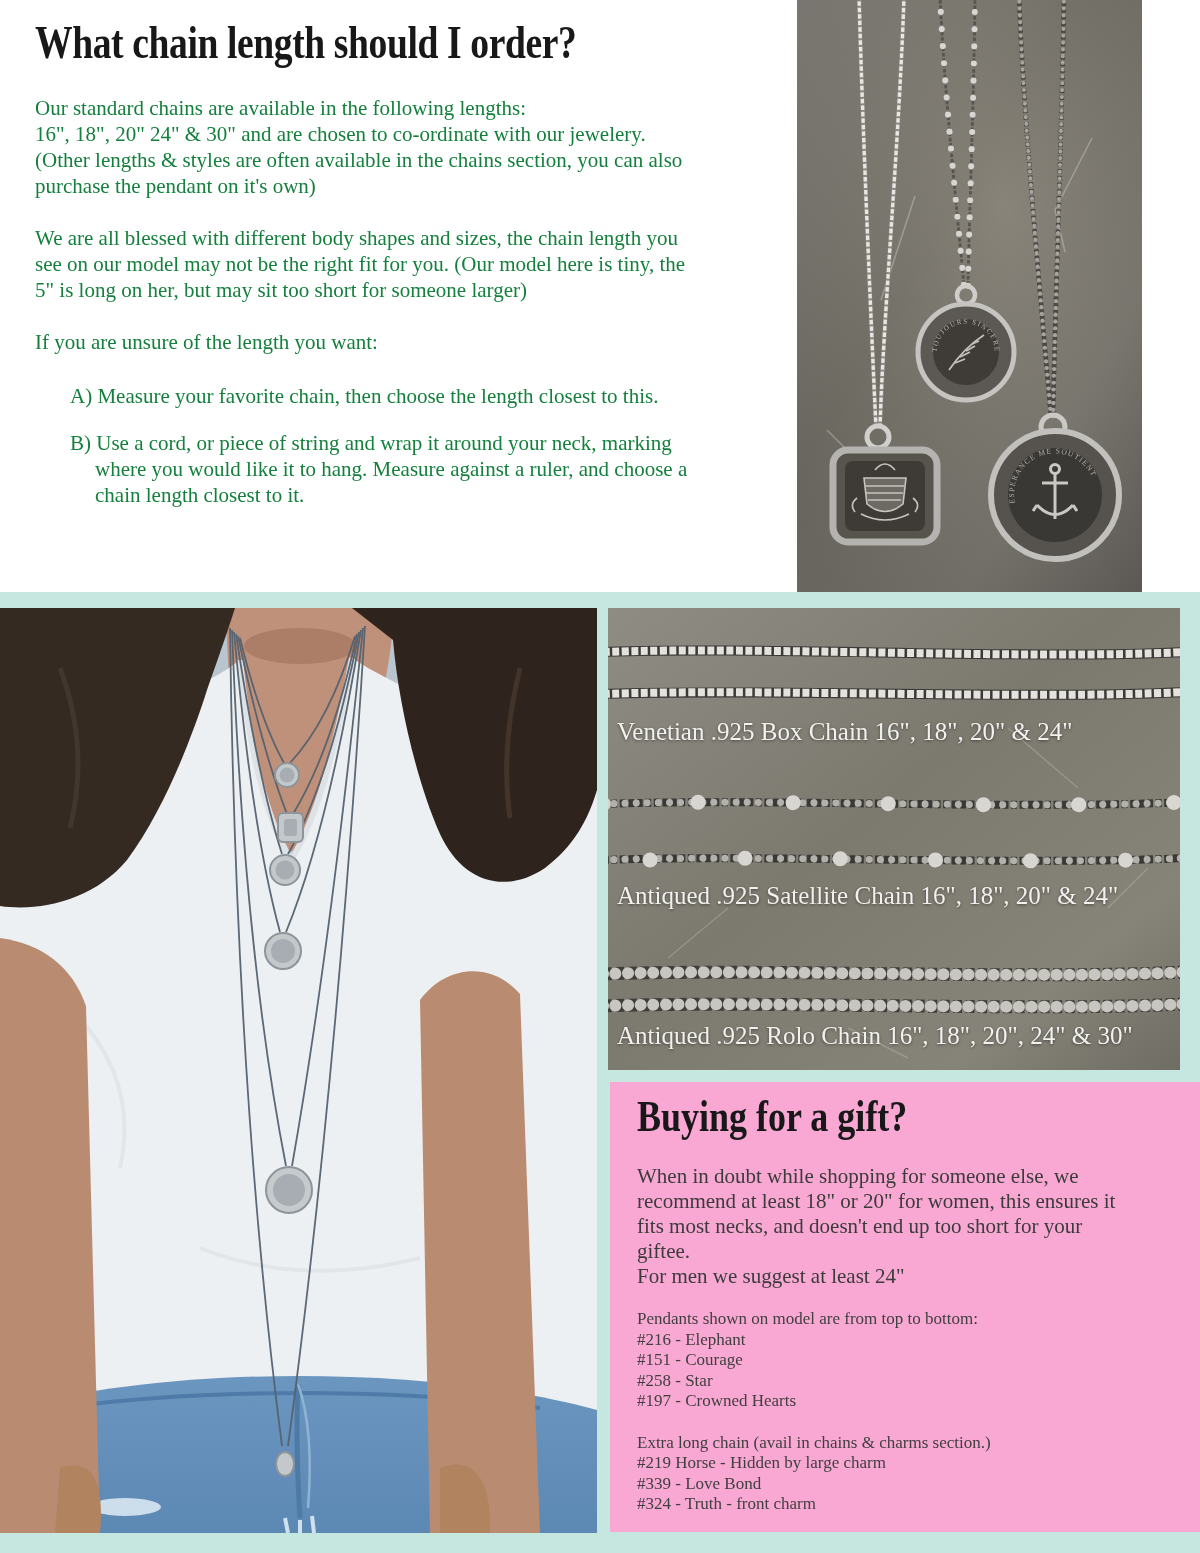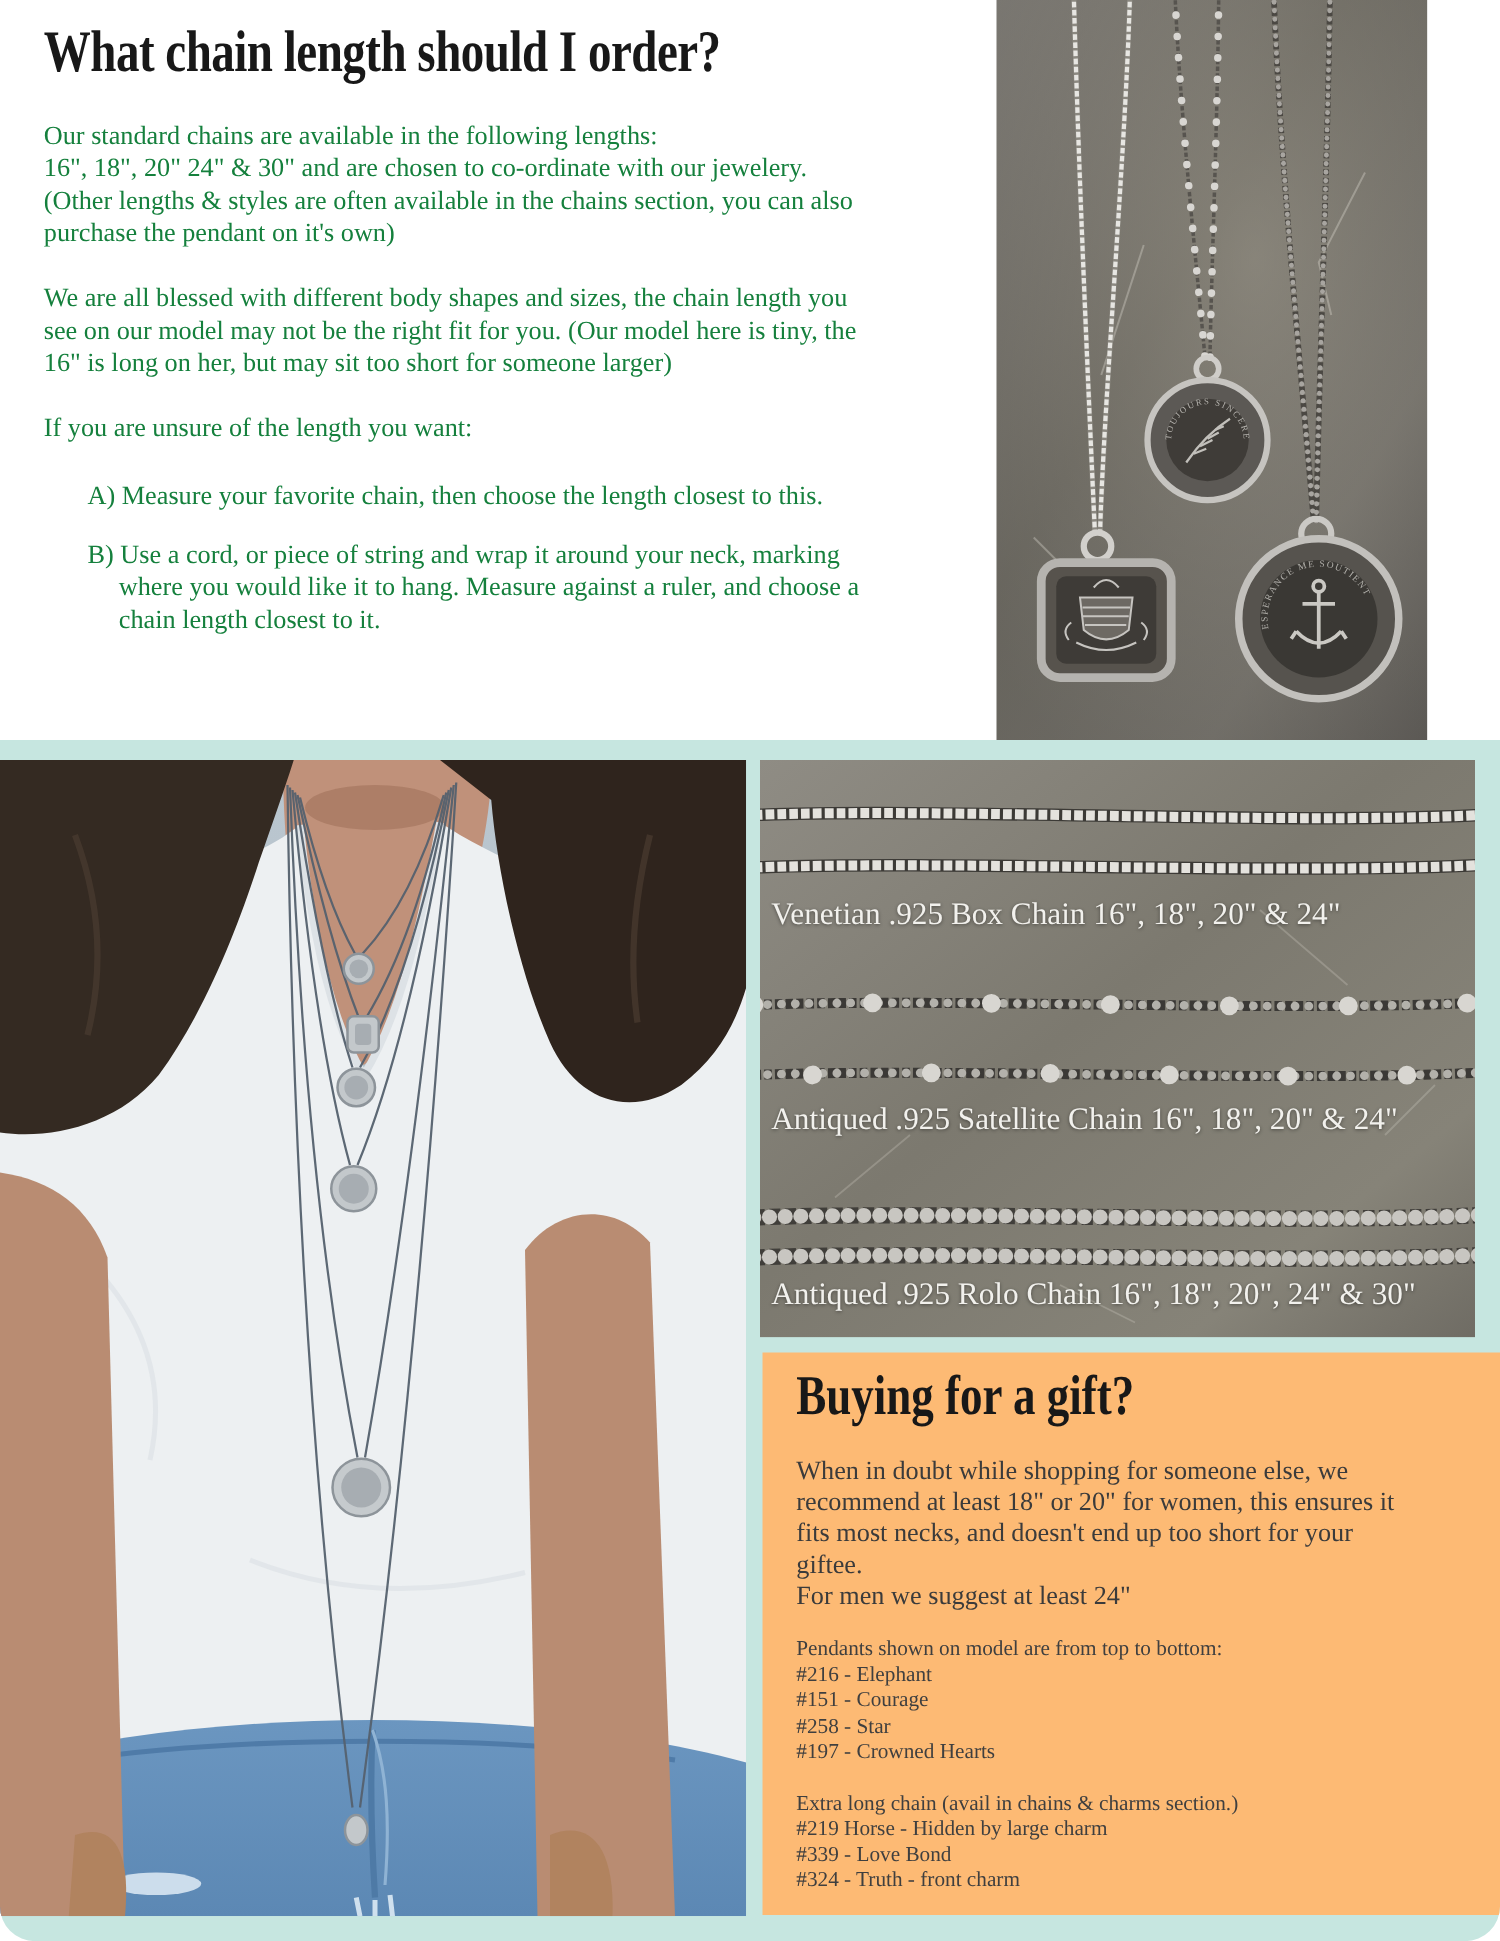--- a/index.html
+++ b/index.html
@@ -1,20 +1,19 @@
 <!DOCTYPE html>
 <html><head>
 <meta charset="utf-8">
 <style>
   html,body{margin:0;padding:0;background:#ffffff;}
   .page{
     position:relative;width:1200px;height:1553px;margin:0 auto;
     background:#ffffff;overflow:hidden;
     font-family:"Liberation Serif", serif;
-    border-radius:28px;
   }
   
   .top-section{position:absolute;left:0;top:0;width:1200px;height:592px;background:#ffffff;}
   .intro{position:absolute;left:35px;top:16px;width:740px;color:#3b3b3b;}
   .display-heading{
     font-family:"Liberation Serif", serif;font-weight:bold;color:#181818;
     font-size:47px;line-height:52px;letter-spacing:-0.5px;
     transform:scaleX(0.80);transform-origin:0 50%;
     margin:0 0 27px 0;white-space:nowrap;
   }
@@ -37,21 +36,21 @@
     position:absolute;left:9px;color:#f2f1ed;font-size:25px;line-height:28px;
     font-family:"Liberation Serif", serif;
     text-shadow:0 1px 3px rgba(0,0,0,.45);white-space:nowrap;
   }
   .caption-box{top:110px;}
   .caption-satellite{top:274px;}
   .caption-rolo{top:414px;}
   
   .gift-card{
     position:absolute;left:610px;top:490px;width:590px;height:450px;
-    background:#fdba74;padding:8px 0 0 27px;box-sizing:border-box;color:#3b3b3b;
+    background:#f9a8d4;padding:8px 0 0 27px;box-sizing:border-box;color:#3b3b3b;
   }
   .gift-heading{
     font-family:"Liberation Serif", serif;font-weight:bold;color:#181818;
     font-size:45px;line-height:52px;transform:scaleX(0.80);transform-origin:0 50%;
     margin:0 0 22px 0;white-space:nowrap;
   }
   .gift-body{font-size:21px;line-height:25px;margin:0 0 20px 0;white-space:pre-line;max-width:530px;}
   .fine-list{font-size:17px;line-height:20.5px;margin:0 0 21px 0;white-space:pre-line;color:#3f3f3f;}
 </style>
 </head>
@@ -61,21 +60,21 @@
 
   <section class="top-section">
     <div class="intro">
       <h1 class="display-heading">What chain length should I order?</h1>
       <p class="body-text">Our standard chains are available in the following lengths:
 16", 18", 20" 24" &amp; 30"  and are chosen to co-ordinate with our jewelery.
 (Other lengths &amp; styles are often available in the chains section, you can also
 purchase the pendant on it's own)</p>
       <p class="body-text">We are all blessed with different body shapes and sizes, the chain length you
 see on our model may not be the right fit for you. (Our model here is tiny, the
-16" is long on her, but may sit too short for someone larger)</p>
+5" is long on her, but may sit too short for someone larger)</p>
       <p class="body-text" style="margin-bottom:28px;">If you are unsure of the length you want:</p>
       <p class="body-text tip tip-a">A) Measure your favorite chain, then choose the length closest to this.</p>
       <p class="body-text tip tip-b">B) Use a cord, or piece of string and wrap it around your neck, marking
 where you would like it to hang. Measure against a ruler, and choose a
 chain length closest to it.</p>
     </div>
 
     <div class="photo photo-pendants">
       <svg viewBox="0 0 345 592" preserveAspectRatio="none">
         <defs>

